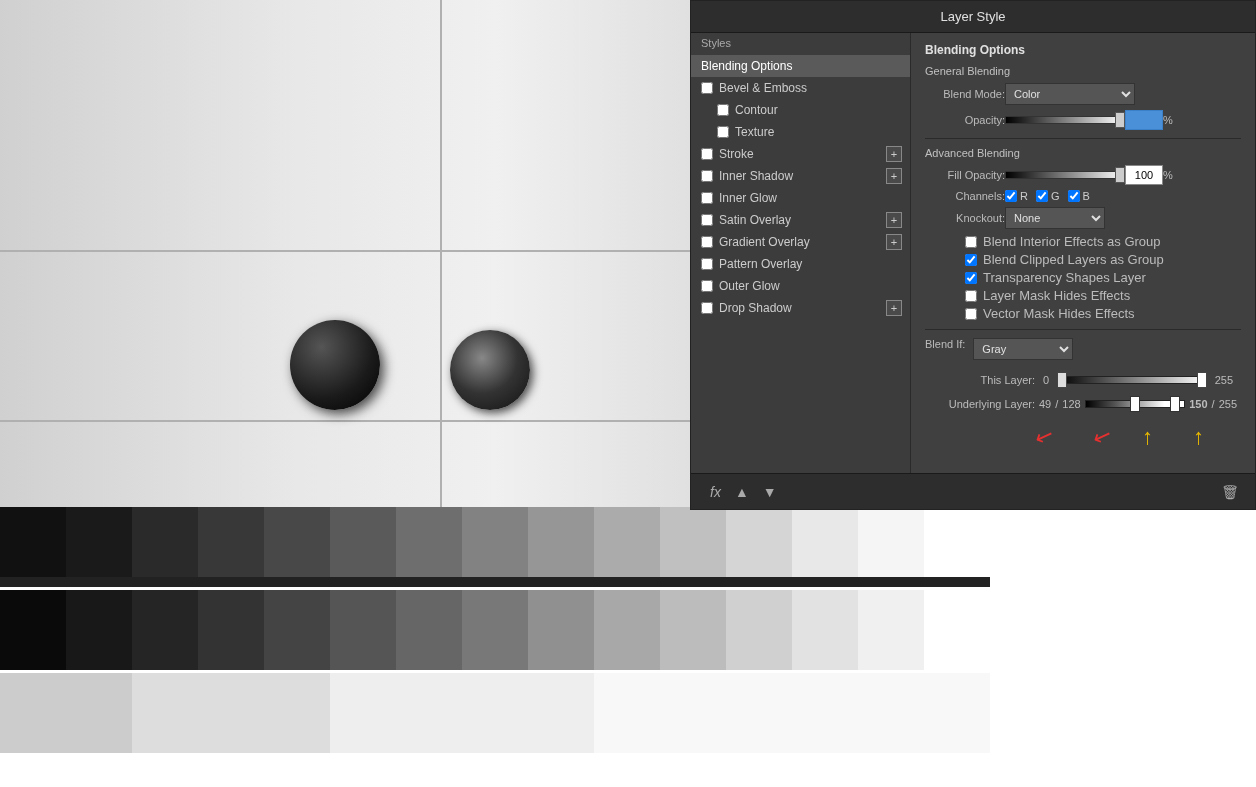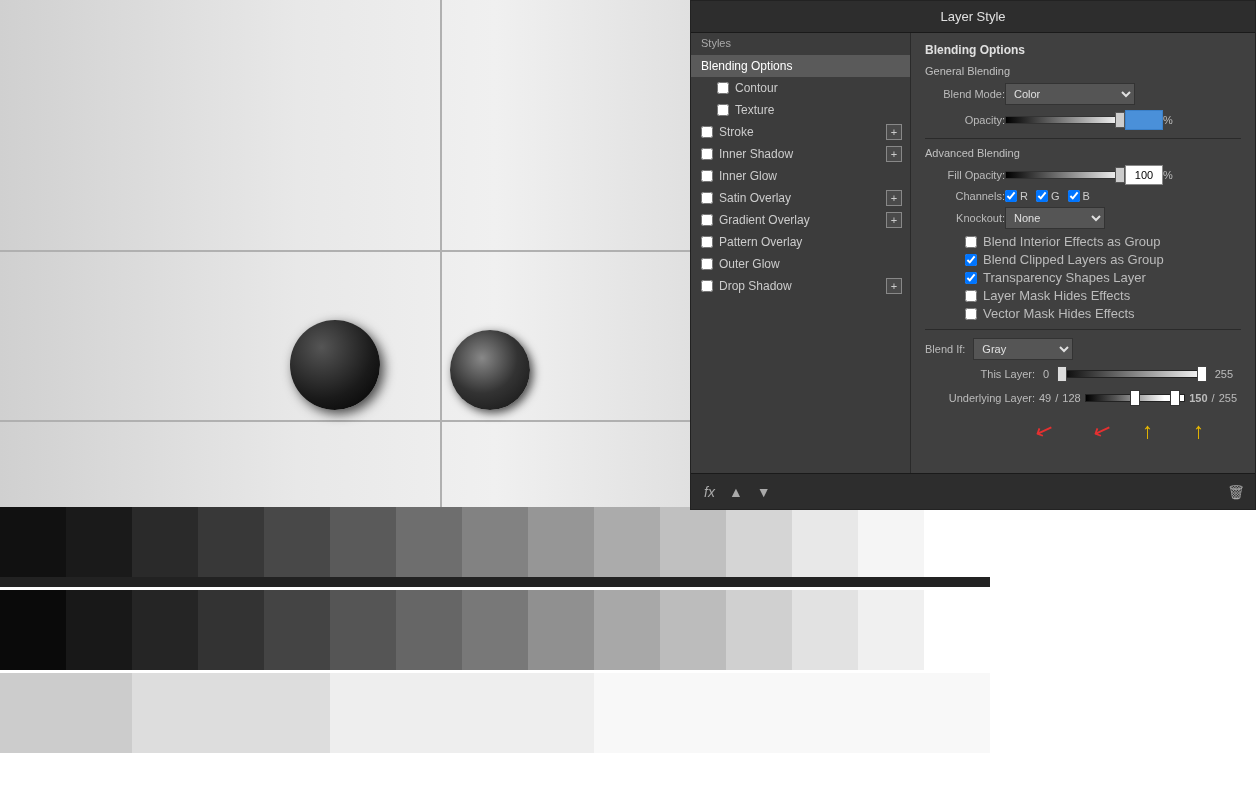--- a/index.html
+++ b/index.html
@@ -230,23 +230,22 @@
     }
     .checkbox-row input[type="checkbox"] {
       width: 12px; height: 12px;
     }
     .checkbox-row label {
       color: #bbb;
       font-size: 13px;
     }
     .blend-if-row {
       display: flex;
-      align-items: center;
       gap: 8px;
-      margin-bottom: 4px;
+      margin-bottom: 10px;
     }
     .blend-if-label {
       color: #bbb;
       font-size: 11px;
     }
     .this-layer-row {
       display: flex;
       align-items: center;
       margin-bottom: 4px;
     }
@@ -287,21 +286,21 @@
       padding-left: 110px;
     }
 
     
     .panel-toolbar {
       background: #2d2d2d;
       border-top: 1px solid #1a1a1a;
       height: 36px;
       display: flex;
       align-items: center;
-      padding: 0 10px;
+      padding: 0 16px;
       gap: 8px;
     }
     .toolbar-btn {
       color: #aaa;
       font-size: 14px;
       cursor: pointer;
       padding: 3px;
     }
     .toolbar-spacer { flex: 1; }
     .trash-btn {
@@ -439,20 +438,24 @@
   </div>
   <div class="panel-body">
 
     <div class="sidebar">
       <div class="sidebar-section-title">Styles</div>
 
       <div class="sidebar-item active">
         <span>Blending Options</span>
       </div>
 
+      <div class="sidebar-item">
+        <input type="checkbox" style="">
+        <span>Bevel &amp; Emboss</span>
+      </div>
 
       <div class="sidebar-item sidebar-item-indent">
         <input type="checkbox" style="">
         <span>Contour</span>
       </div>
 
       <div class="sidebar-item sidebar-item-indent">
         <input type="checkbox" style="">
         <span>Texture</span>
       </div>

